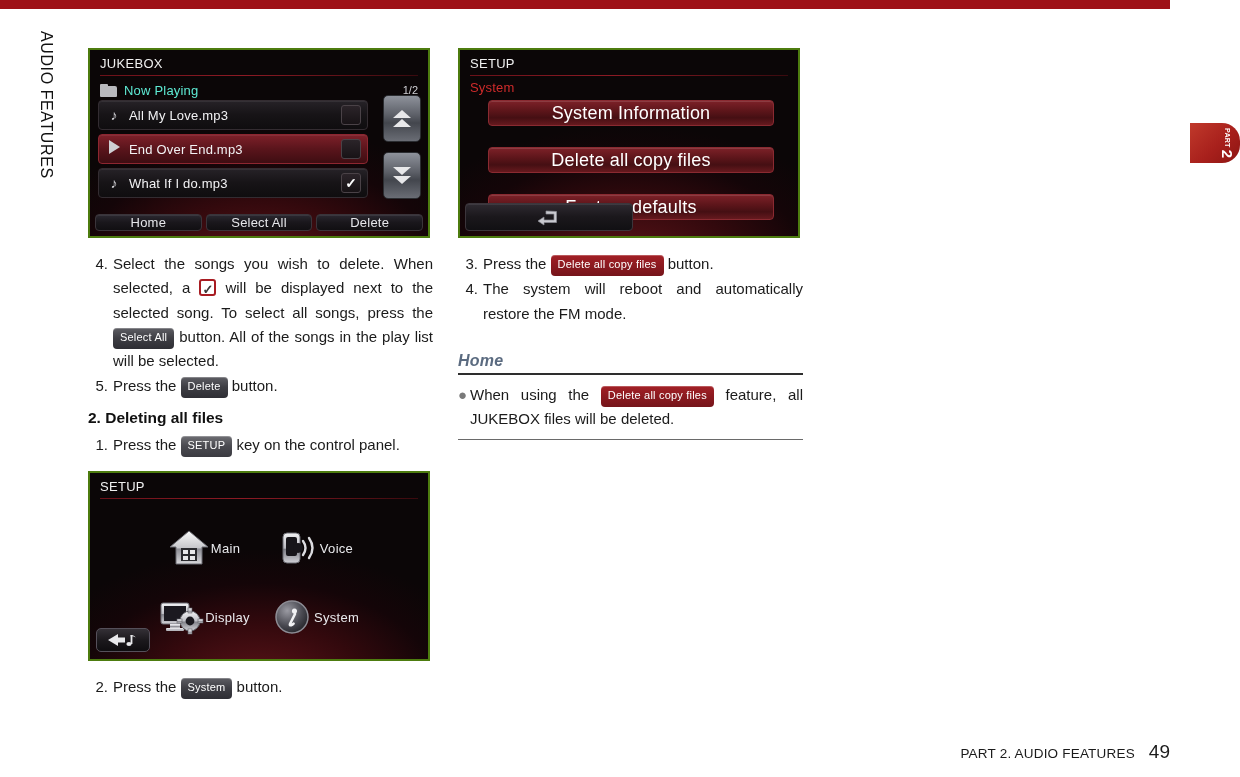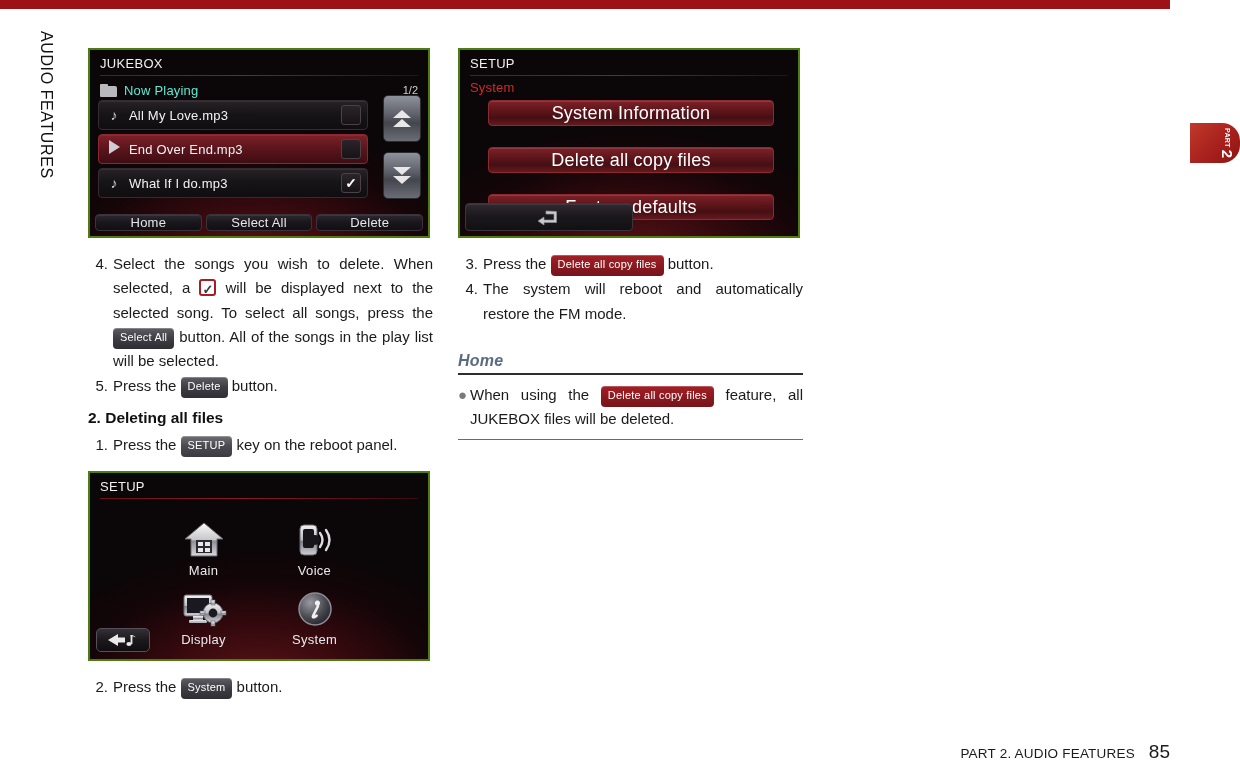--- a/index.html
+++ b/index.html
@@ -162,21 +162,21 @@
     box-shadow: inset 0 1px 0 rgba(255,255,255,.08);
     display: flex; align-items: center; justify-content: center;
   }
 
   
   .setup-grid {
     position: absolute; left: 0; right: 0; top: 36px; bottom: 6px; z-index: 5;
     display: grid; grid-template-columns: 1fr 1fr; grid-template-rows: 1fr 1fr;
     padding: 4px 58px 2px 58px;
   }
-  .setup-cell { display: flex; flex-direction: column; align-items: center; justify-content: center; }
+  .setup-cell { display: flex; flex-direction: row; align-items: center; justify-content: center; }
   .setup-icon { height: 44px; display: flex; align-items: center; justify-content: center; }
   .setup-lbl { font-size: 13px; color: #e9e9ec; margin-top: 1px; letter-spacing: .3px; }
   .setup-back {
     position: absolute; left: 6px; bottom: 7px; width: 54px; height: 24px; z-index: 6;
     border-radius: 5px;
     background: linear-gradient(to bottom, #343036 0%, #1c191d 50%, #0f0d10 100%);
     border: 1px solid #55505a;
     display: flex; align-items: center; justify-content: center; gap: 2px;
   }
 
@@ -323,21 +323,21 @@
         <span class="step-num">5.</span>
         <span class="step-body nojustify"><span>Press the</span> <span class="kbd dark">Delete</span> <span>button.</span></span>
       </div>
     </div>
 
     <div class="h-sub">2. Deleting all files</div>
 
     <div class="steps" style="margin-top:0">
       <div class="step">
         <span class="step-num">1.</span>
-        <span class="step-body nojustify"><span>Press the</span> <span class="kbd">SETUP</span> <span>key on the reboot panel.</span></span>
+        <span class="step-body nojustify"><span>Press the</span> <span class="kbd">SETUP</span> <span>key on the control panel.</span></span>
       </div>
     </div>
 
     <div class="screen" style="margin-top:14px">
       <div class="screen-bg-glow"></div>
       <div class="screen-title">SETUP</div>
       <div class="screen-title-rule"></div>
 
       <div class="setup-grid">
         <div class="setup-cell">
@@ -486,16 +486,16 @@
       <div class="note-item">
         <span class="note-bullet">●</span>
         <span class="note-text"><span>When using the</span> <span class="kbd red">Delete all copy files</span> <span>feature, all JUKEBOX files will be deleted.</span></span>
       </div>
       <div class="note-rule-bot"></div>
     </div>
   </div>
 
   <div class="footer">
     <span class="footer-text">PART 2. AUDIO FEATURES</span>
-    <span class="footer-page">85</span>
+    <span class="footer-page">49</span>
   </div>
 
 </div>
 
 </body></html>

